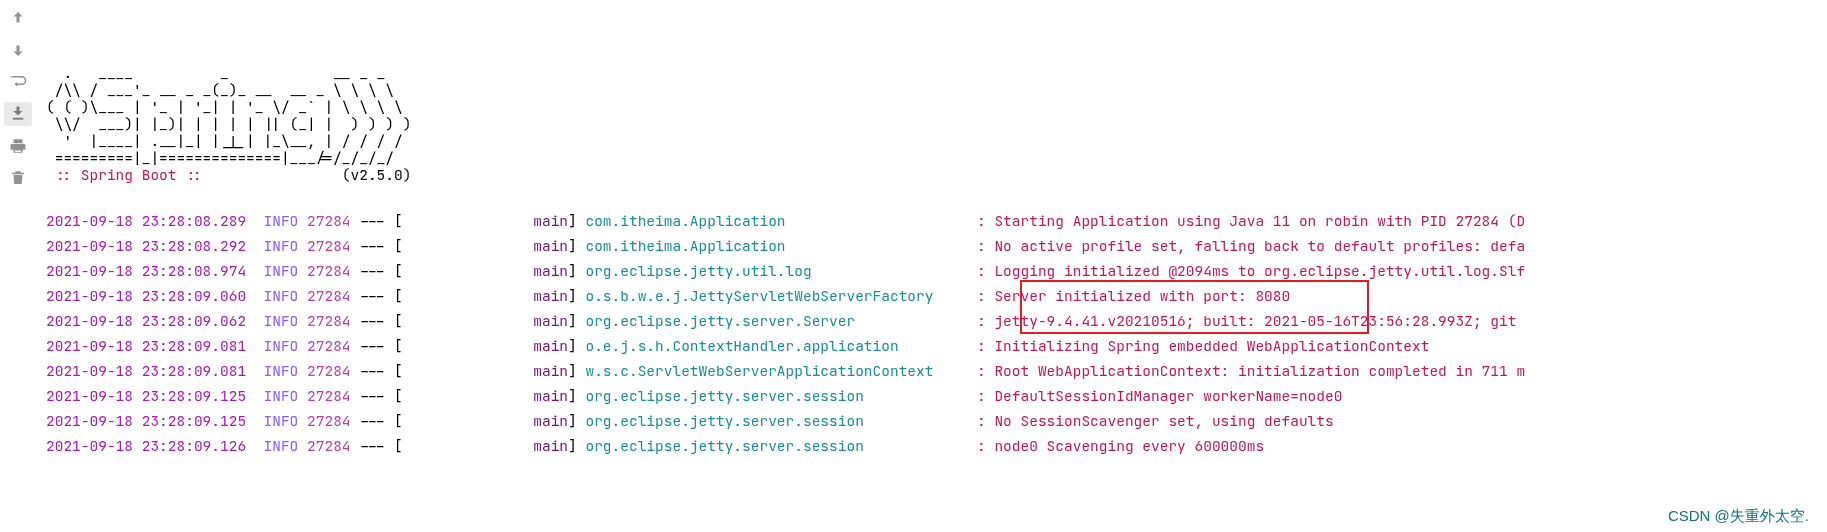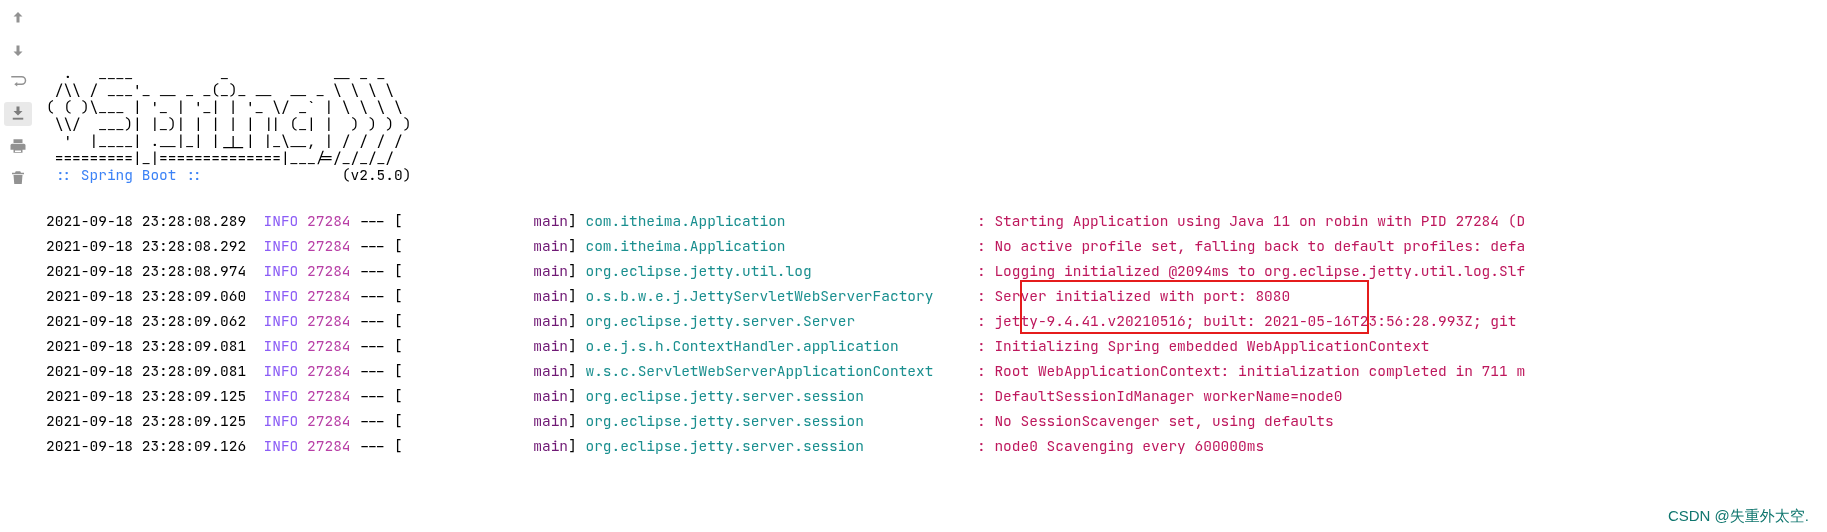--- a/index.html
+++ b/index.html
@@ -47,23 +47,23 @@
     flex: 1;
     padding: 4px 16px 0 10px;
     white-space: pre;
     line-height: 20px;
     position: relative;
   }
   .banner {
     color:#000;
     line-height: 17px;
   }
-  .spring-label { color:#3b82f6; }
+  .spring-label { color:#be185d; }
   .log-row { height:25px; line-height:25px; }
-  .ts    { color:#000000;margin-top:8px; }
+  .ts    { color:#a21caf;margin-top:8px; }
   .lvl   { color:#8b5cf6; }
   .pid   { color:#b83fa6; }
   .dash  { color:#000; }
   .brk   { color:#000; }
   .thread{ color:#701a75; }
   .logger{ color:#1a8f8f; }
   .msg   { color:#be185d; }
   .highlight-box {
     position:absolute;
     border:2px solid #e51c1c;

